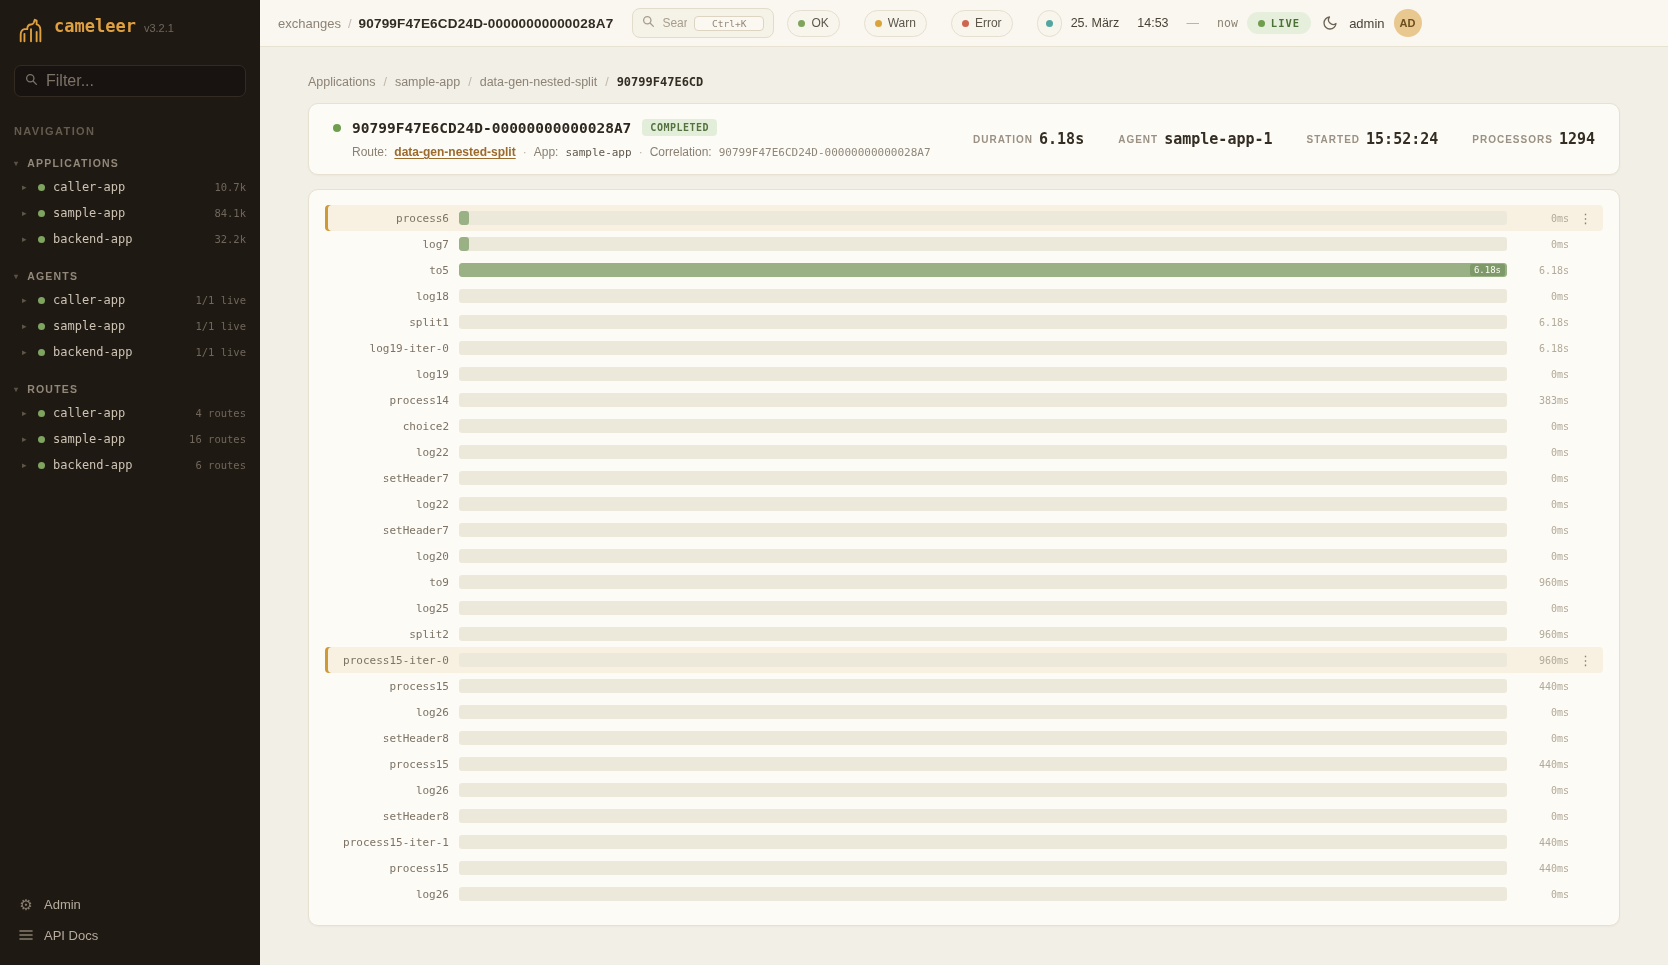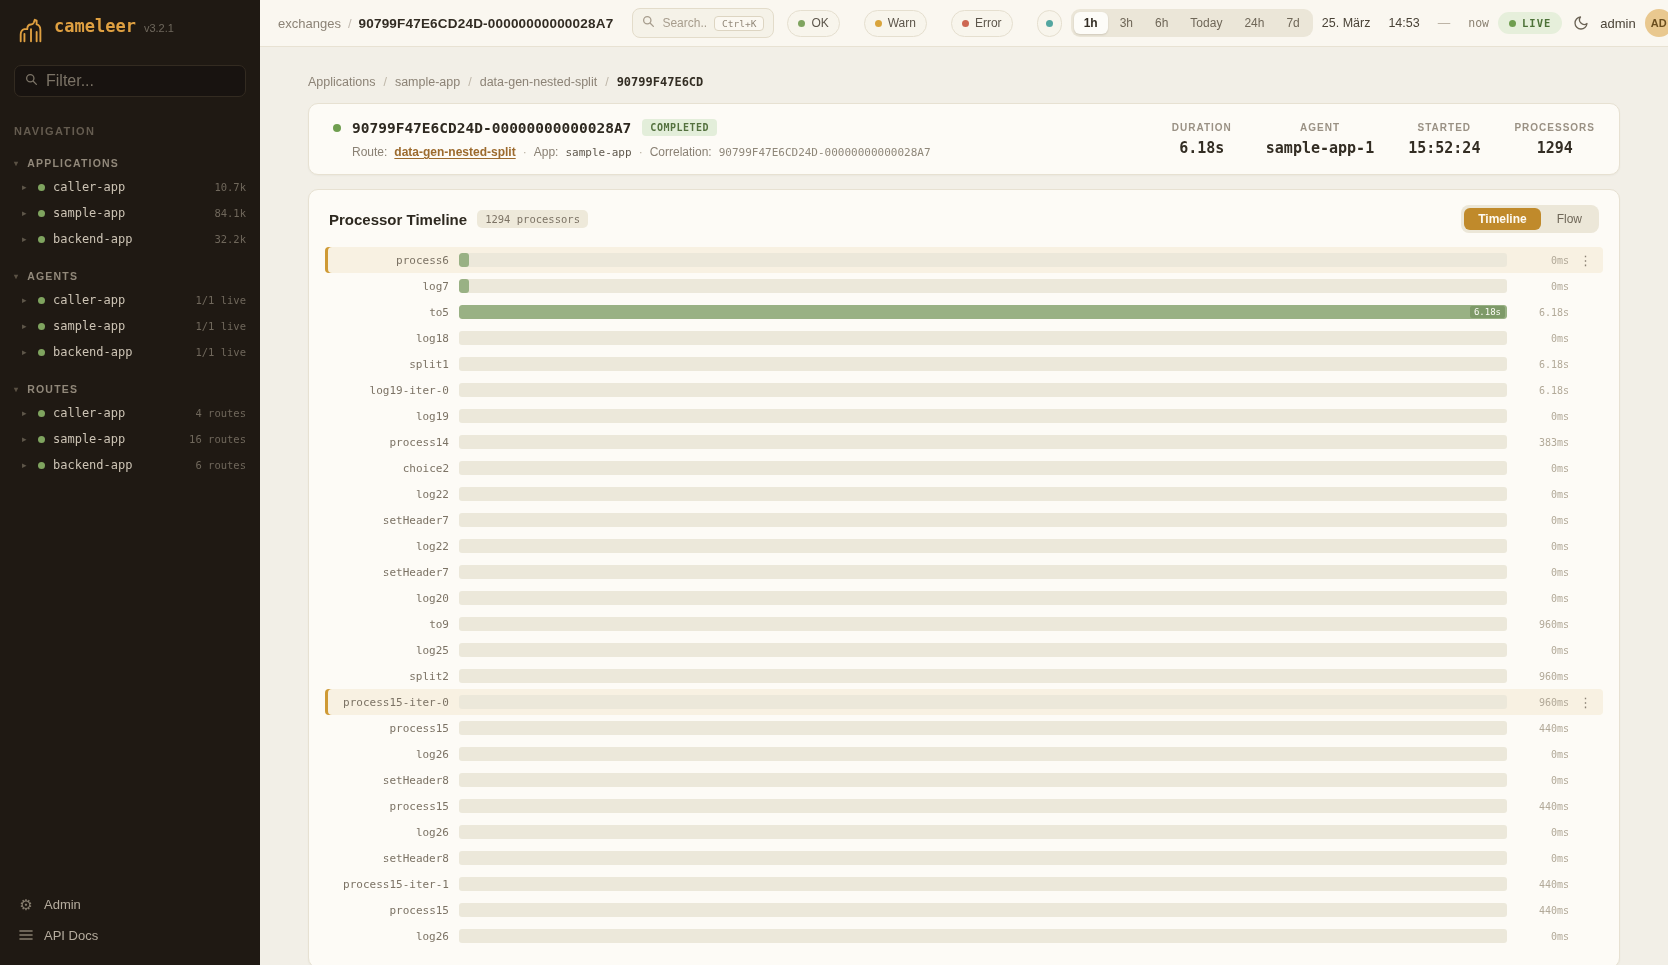--- a/index.html
+++ b/index.html
@@ -30,21 +30,21 @@
 
   
   .main{flex:1;min-width:0;display:flex;flex-direction:column}
   .topbar{height:47px;flex:none;display:flex;align-items:center;gap:9px;padding:0 18px;background:#faf7f0;border-bottom:1px solid #e8e2d3;white-space:nowrap}
   .crumb{display:flex;align-items:center;gap:7px}
   .crumb-section{color:#8c8376;cursor:pointer}
   .crumb-sep{color:#c2bab0}
   .crumb-id{font-weight:bold;color:#322c23;font-size:13.5px;letter-spacing:.2px}
   .search{display:flex;align-items:center;gap:7px;height:30px;padding:0 9px;border:1px solid #e3dcca;background:#f5f2e8;border-radius:8px;width:142px;cursor:text;margin-left:10px}
   .search-ph{color:#a79d8d;font-size:12px;flex:1;overflow:hidden}
-  .kbd{font-family:"DejaVu Sans Mono",monospace;font-size:9.5px;color:#93897a;border:1px solid #ddd5c2;background:#fbf8f1;border-radius:4px;padding:1px 7px}
+  .kbd{font-family:"DejaVu Sans Mono",monospace;font-size:9.5px;color:#93897a;border:1px solid #ddd5c2;background:#fbf8f1;border-radius:4px;padding:1px 17px}
   .chips{display:flex;gap:24px;margin-left:4px}
   .chip{display:flex;align-items:center;gap:6px;height:27px;padding:0 10px;border:1px solid #e5dfcf;background:#f8f5ec;border-radius:14px;font-size:12px;color:#5d564b;cursor:pointer}
   .chip.dot-only{padding:0 8px}
   .chip-dot{width:7px;height:7px;border-radius:50%;flex:none}
   .ranges{display:flex;background:#ebe6d8;border-radius:9px;padding:3px;gap:2px;margin-left:auto}
   .range-btn{border:none;background:none;font-family:"Liberation Sans",sans-serif;font-size:12px;color:#6f6758;padding:4px 10px;border-radius:6px;cursor:pointer}
   .range-btn.active{background:#fdfcf8;color:#332d23;font-weight:bold;box-shadow:0 1px 2px rgba(40,30,10,.14)}
   .date{display:flex;gap:18px;align-items:center;font-size:12.5px;color:#4a4337}
   .date-sep{color:#b4ab9c}
   .date-now{color:#8b8272;font-family:"DejaVu Sans Mono",monospace;font-size:11.5px}
@@ -68,21 +68,21 @@
   .exch-title-row{display:flex;align-items:center;gap:11px}
   .exch-dot{width:8px;height:8px;border-radius:50%;background:#6f9e4f;flex:none}
   .exch-id{font-family:"DejaVu Sans Mono",monospace;font-weight:bold;font-size:14.5px;color:#2e2920}
   .badge-completed{font-family:"DejaVu Sans Mono",monospace;font-size:10px;font-weight:bold;letter-spacing:.5px;color:#54713f;background:#e3eeda;border-radius:4px;padding:3px 8px}
   .exch-meta{display:flex;align-items:center;gap:7px;font-size:12px;color:#8a8174;padding-left:19px}
   .route-link{color:#9c6a2d;text-decoration:underline;text-underline-offset:2px;cursor:pointer;font-weight:bold;font-size:12px}
   .meta-sep{color:#b8b0a2}
   .meta-mono{font-family:"DejaVu Sans Mono",monospace;font-size:11px;color:#5f584d}
   .meta-mono.dim{color:#8f8779}
   .exch-stats{display:flex;gap:34px;align-items:center;flex:none}
-  .stat{display:flex;flex-direction:column;align-items:center;gap:6px}
+  .stat{display:flex;flex-direction:row;align-items:center;gap:6px}
   .stat-label{font-size:10px;letter-spacing:1px;color:#9a9184;font-weight:bold}
   .stat-value{font-family:"DejaVu Sans Mono",monospace;font-weight:bold;font-size:15px;color:#332d23}
 
   .timeline-card{margin-top:14px;background:#fdfbf6;border:1px solid #e7e1d2;border-radius:10px;padding:15px 16px 18px;box-shadow:0 1px 2px rgba(60,45,20,.04)}
   .tl-header{display:flex;align-items:center;gap:10px;margin-bottom:14px;padding:0 4px}
   .tl-title{font-size:15px;font-weight:bold;color:#2e2920}
   .tl-badge{font-family:"DejaVu Sans Mono",monospace;font-size:10.5px;color:#7c7365;background:#eee9da;border-radius:5px;padding:3px 8px}
   .tl-views{margin-left:auto;display:flex;background:#ece7d8;border-radius:8px;padding:3px;gap:2px}
   .view-btn{border:none;background:none;font-family:"Liberation Sans",sans-serif;font-size:12px;color:#6f6758;padding:4px 14px;border-radius:6px;cursor:pointer}
   .view-btn.active{background:#c08a2b;color:#fdfaf2;font-weight:bold}
@@ -273,34 +273,20 @@
           <span class="chip-dot" style="background: rgb(205, 103, 82);"></span>
           <span class="chip-label">Error</span>
         </div>
 
         <div class="chip dot-only">
           <span class="chip-dot" style="background: rgb(83, 166, 160);"></span>
 
         </div>
       </div>
 
-    <div class="ranges">
-
-        <button class="range-btn active">1h</button>
-
-        <button class="range-btn">3h</button>
-
-        <button class="range-btn">6h</button>
-
-        <button class="range-btn">Today</button>
-
-        <button class="range-btn">24h</button>
-
-        <button class="range-btn">7d</button>
-      </div>
 
     <div class="date">
       <span>25. März</span>
       <span>14:53</span>
       <span class="date-sep">—</span>
       <span class="date-now">now</span>
     </div>
 
     <div class="live">
       <span class="live-dot"></span>
@@ -371,30 +357,20 @@
           </div>
 
           <div class="stat">
             <span class="stat-label">PROCESSORS</span>
             <span class="stat-value">1294</span>
           </div>
         </div>
     </section>
 
     <section class="timeline-card">
-      <div class="tl-header">
-        <span class="tl-title">Processor Timeline</span>
-        <span class="tl-badge">1294 processors</span>
-        <div class="tl-views">
-
-            <button class="view-btn active">Timeline</button>
-
-            <button class="view-btn">Flow</button>
-          </div>
-      </div>
 
       <div class="t-rows">
 
           <div class="t-row hl" style="box-shadow: rgb(207, 154, 53) 3px 0px 0px inset;">
             <span class="t-label">process6</span>
             <div class="t-track">
               <div class="t-bar" style="width: 1%; background: rgb(153, 177, 132);">
                 
               </div>
             </div>

